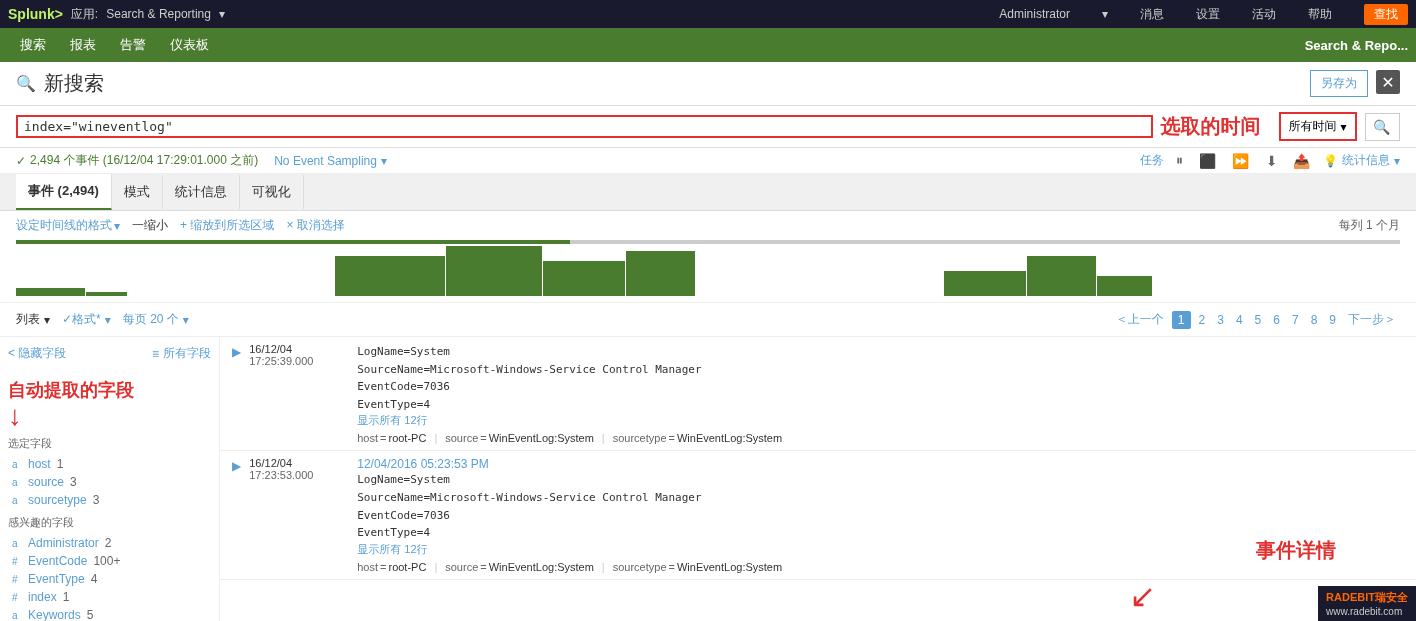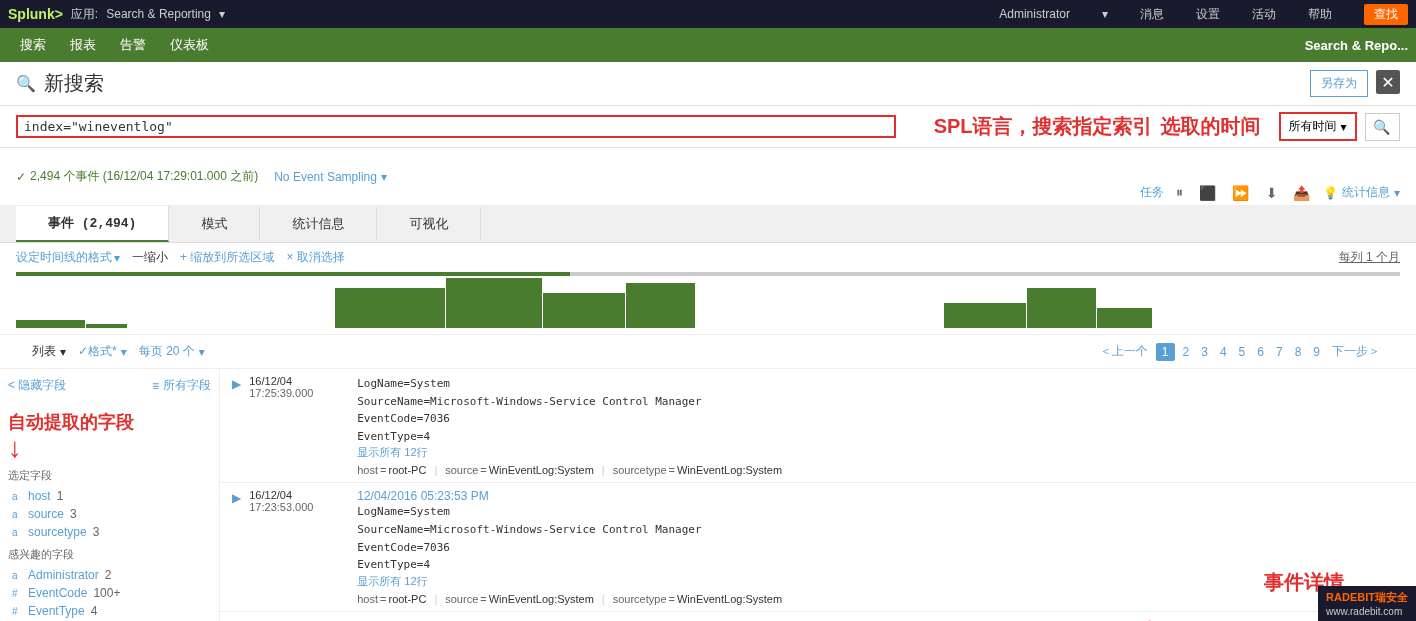--- a/index.html
+++ b/index.html
@@ -133,40 +133,39 @@
     .results-bar {
       background: #fff;
       padding: 4px 16px;
       display: flex;
       align-items: center;
       gap: 16px;
       border-bottom: 1px solid #eee;
     }
     .results-count { color: #4a7c2f; font-size: 12px; display: flex; align-items: center; gap: 4px; }
     .sampling-label { color: #5a9fd4; font-size: 12px; cursor: pointer; display: flex; align-items: center; gap: 4px; }
-    .results-actions { margin-left: auto; display: flex; align-items: center; gap: 8px; margin-top: 32px; }
+    .results-actions { margin-left: auto; display: flex; align-items: center; gap: 8px; }
     .task-btn { color: #5a9fd4; font-size: 12px; cursor: pointer; }
     .icon-btn { color: #666; font-size: 14px; cursor: pointer; padding: 0 4px; }
     .smart-mode { color: #5a9fd4; font-size: 12px; cursor: pointer; display: flex; align-items: center; gap: 4px; }
 
     
     .tabs-bar {
       background: #f0f0f0;
       display: flex;
       align-items: center;
       border-bottom: 1px solid #ddd;
       padding: 0 16px;
     }
     .tab {
-      padding: 8px 32px;
+      padding: 8px 12px;
       font-size: 13px;
       cursor: pointer;
       border-right: 1px solid #ddd;
       color: #333;
-      font-family: Liberation Mono, monospace;
     }
     .tab.active {
       background: #fff;
       border-bottom: 2px solid #4a7c2f;
       color: #333;
       font-weight: bold;
     }
 
     
     .timeline-area {
@@ -179,26 +178,26 @@
       align-items: center;
       gap: 12px;
       margin-bottom: 6px;
       justify-content: space-between;
     }
     .timeline-left { display: flex; align-items: center; gap: 12px; }
     .timeline-format { color: #5a9fd4; font-size: 12px; cursor: pointer; display: flex; align-items: center; gap: 2px; }
     .timeline-collapse { color: #333; font-size: 12px; cursor: pointer; }
     .timeline-zoom { color: #5a9fd4; font-size: 12px; cursor: pointer; }
     .timeline-deselect { color: #5a9fd4; font-size: 12px; cursor: pointer; }
-    .timeline-right { color: #666; font-size: 12px; text-decoration: underline; }
+    .timeline-right { color: #666; font-size: 12px; }
 
     
     .results-controls {
       background: #fff;
-      padding: 6px 32px;
+      padding: 6px 16px;
       display: flex;
       align-items: center;
       justify-content: space-between;
       border-bottom: 1px solid #eee;
       gap: 29px;
     }
     .results-controls-left { display: flex; align-items: center; gap: 12px; }
     .list-format { color: #333; font-size: 12px; cursor: pointer; display: flex; align-items: center; gap: 4px; }
     .grid-format { color: #5a9fd4; font-size: 12px; cursor: pointer; display: flex; align-items: center; gap: 4px; }
     .per-page { color: #5a9fd4; font-size: 12px; cursor: pointer; display: flex; align-items: center; gap: 4px; }
@@ -355,21 +354,20 @@
   <div class="page-header-actions">
     <button class="btn-save-as">另存为</button>
     <button class="close-x-btn">✕</button>
   </div>
 </div>
 
 <div class="search-bar">
   <div class="search-input-wrapper">
     <input class="search-input" type="text" value="index=&quot;wineventlog&quot;" style="">
   </div>
-  <span class="search-annotation">SPL语言，搜索指定索引</span>
   <span class="time-annotation">选取的时间</span>
   <div class="time-picker">
     <span>所有时间</span>
     <span>▾</span>
   </div>
   <button class="search-go-btn">🔍</button>
 </div>
 
 <div class="results-bar">
   <span class="results-count">
@@ -620,21 +618,21 @@
           <span style="color:#ccc;">|</span>
           <span class="event-tag-item">
             <span class="event-tag-key">sourcetype</span>
             <span class="event-tag-eq"> = </span>
             <span class="event-tag-val">WinEventLog:System</span>
           </span>
         </div>
       </div>
     </div>
 
-    <div style="position:absolute;right:72px;top:200px;color:#e03030;font-size:20px;font-weight:bold;pointer-events:none;">事件详情</div>
+    <div style="position:absolute;right:80px;top:200px;color:#e03030;font-size:20px;font-weight:bold;pointer-events:none;">事件详情</div>
 
     <div style="position:absolute;right:260px;top:240px;color:#e03030;font-size:32px;pointer-events:none;">↙</div>
   </div>
 </div>
 
 <div class="watermark">
   <span class="brand">RADEBIT瑞安全</span>
   <br>
   <span class="sub">www.radebit.com</span>
 </div>

